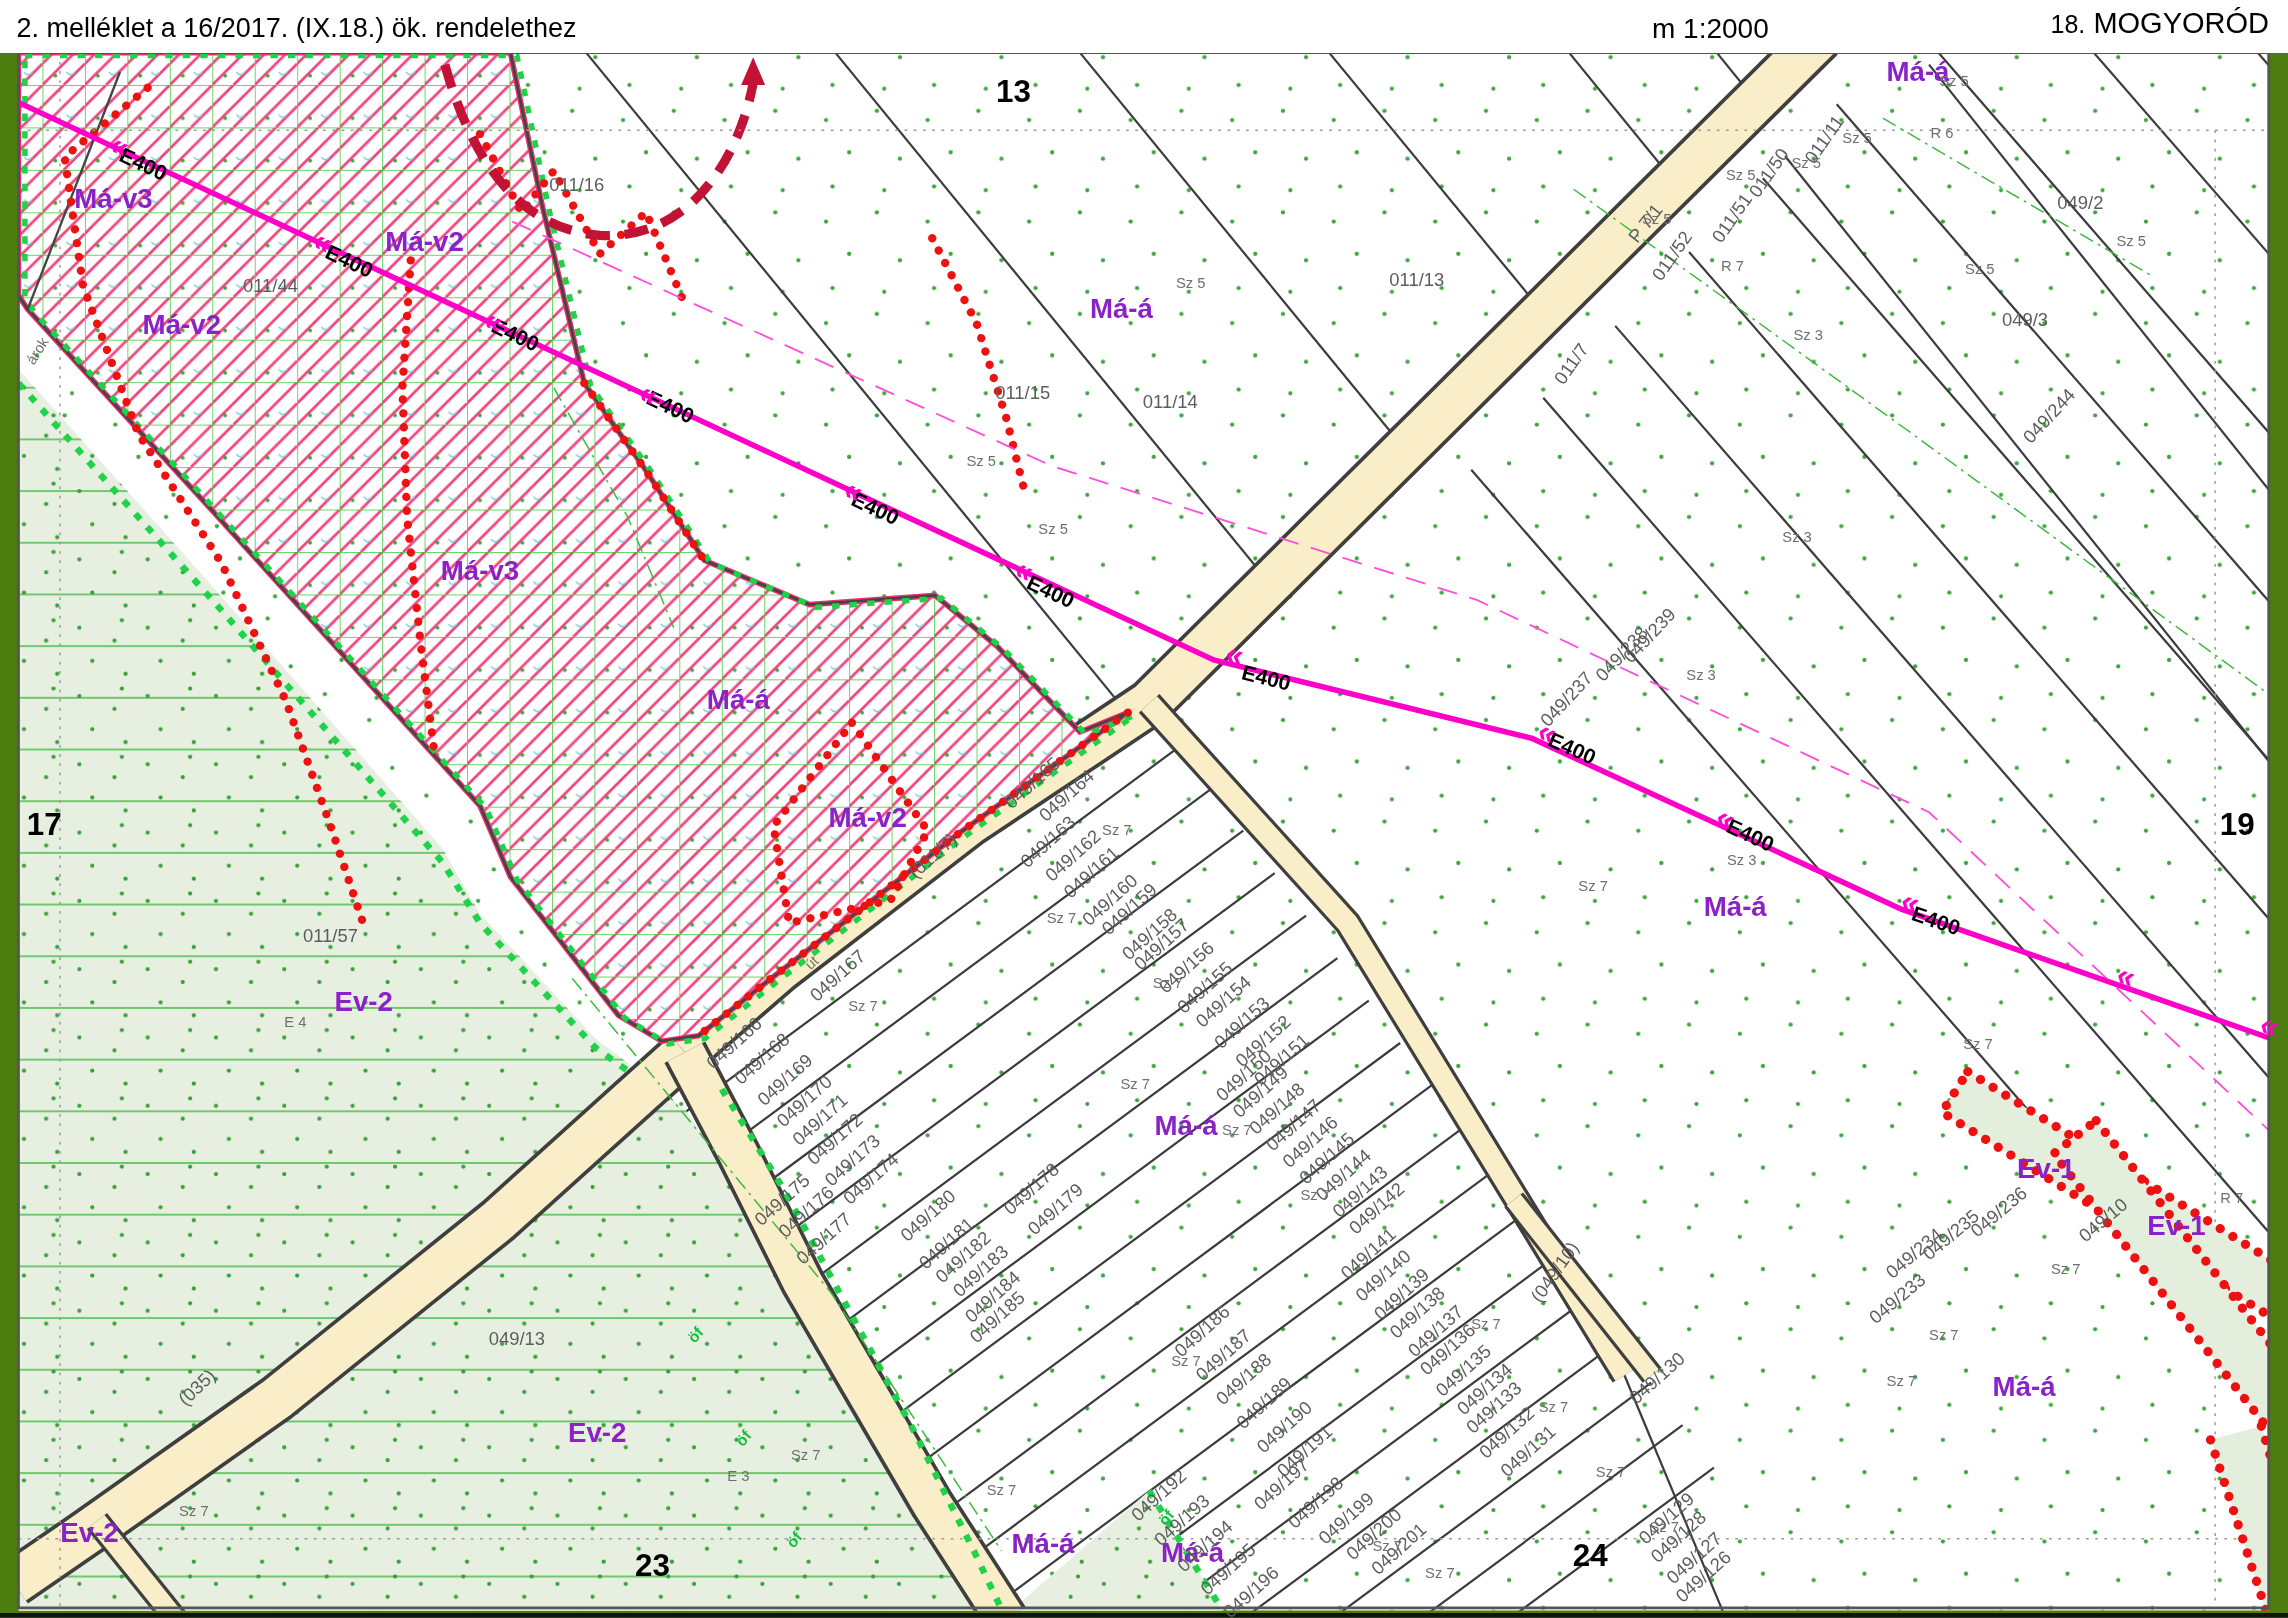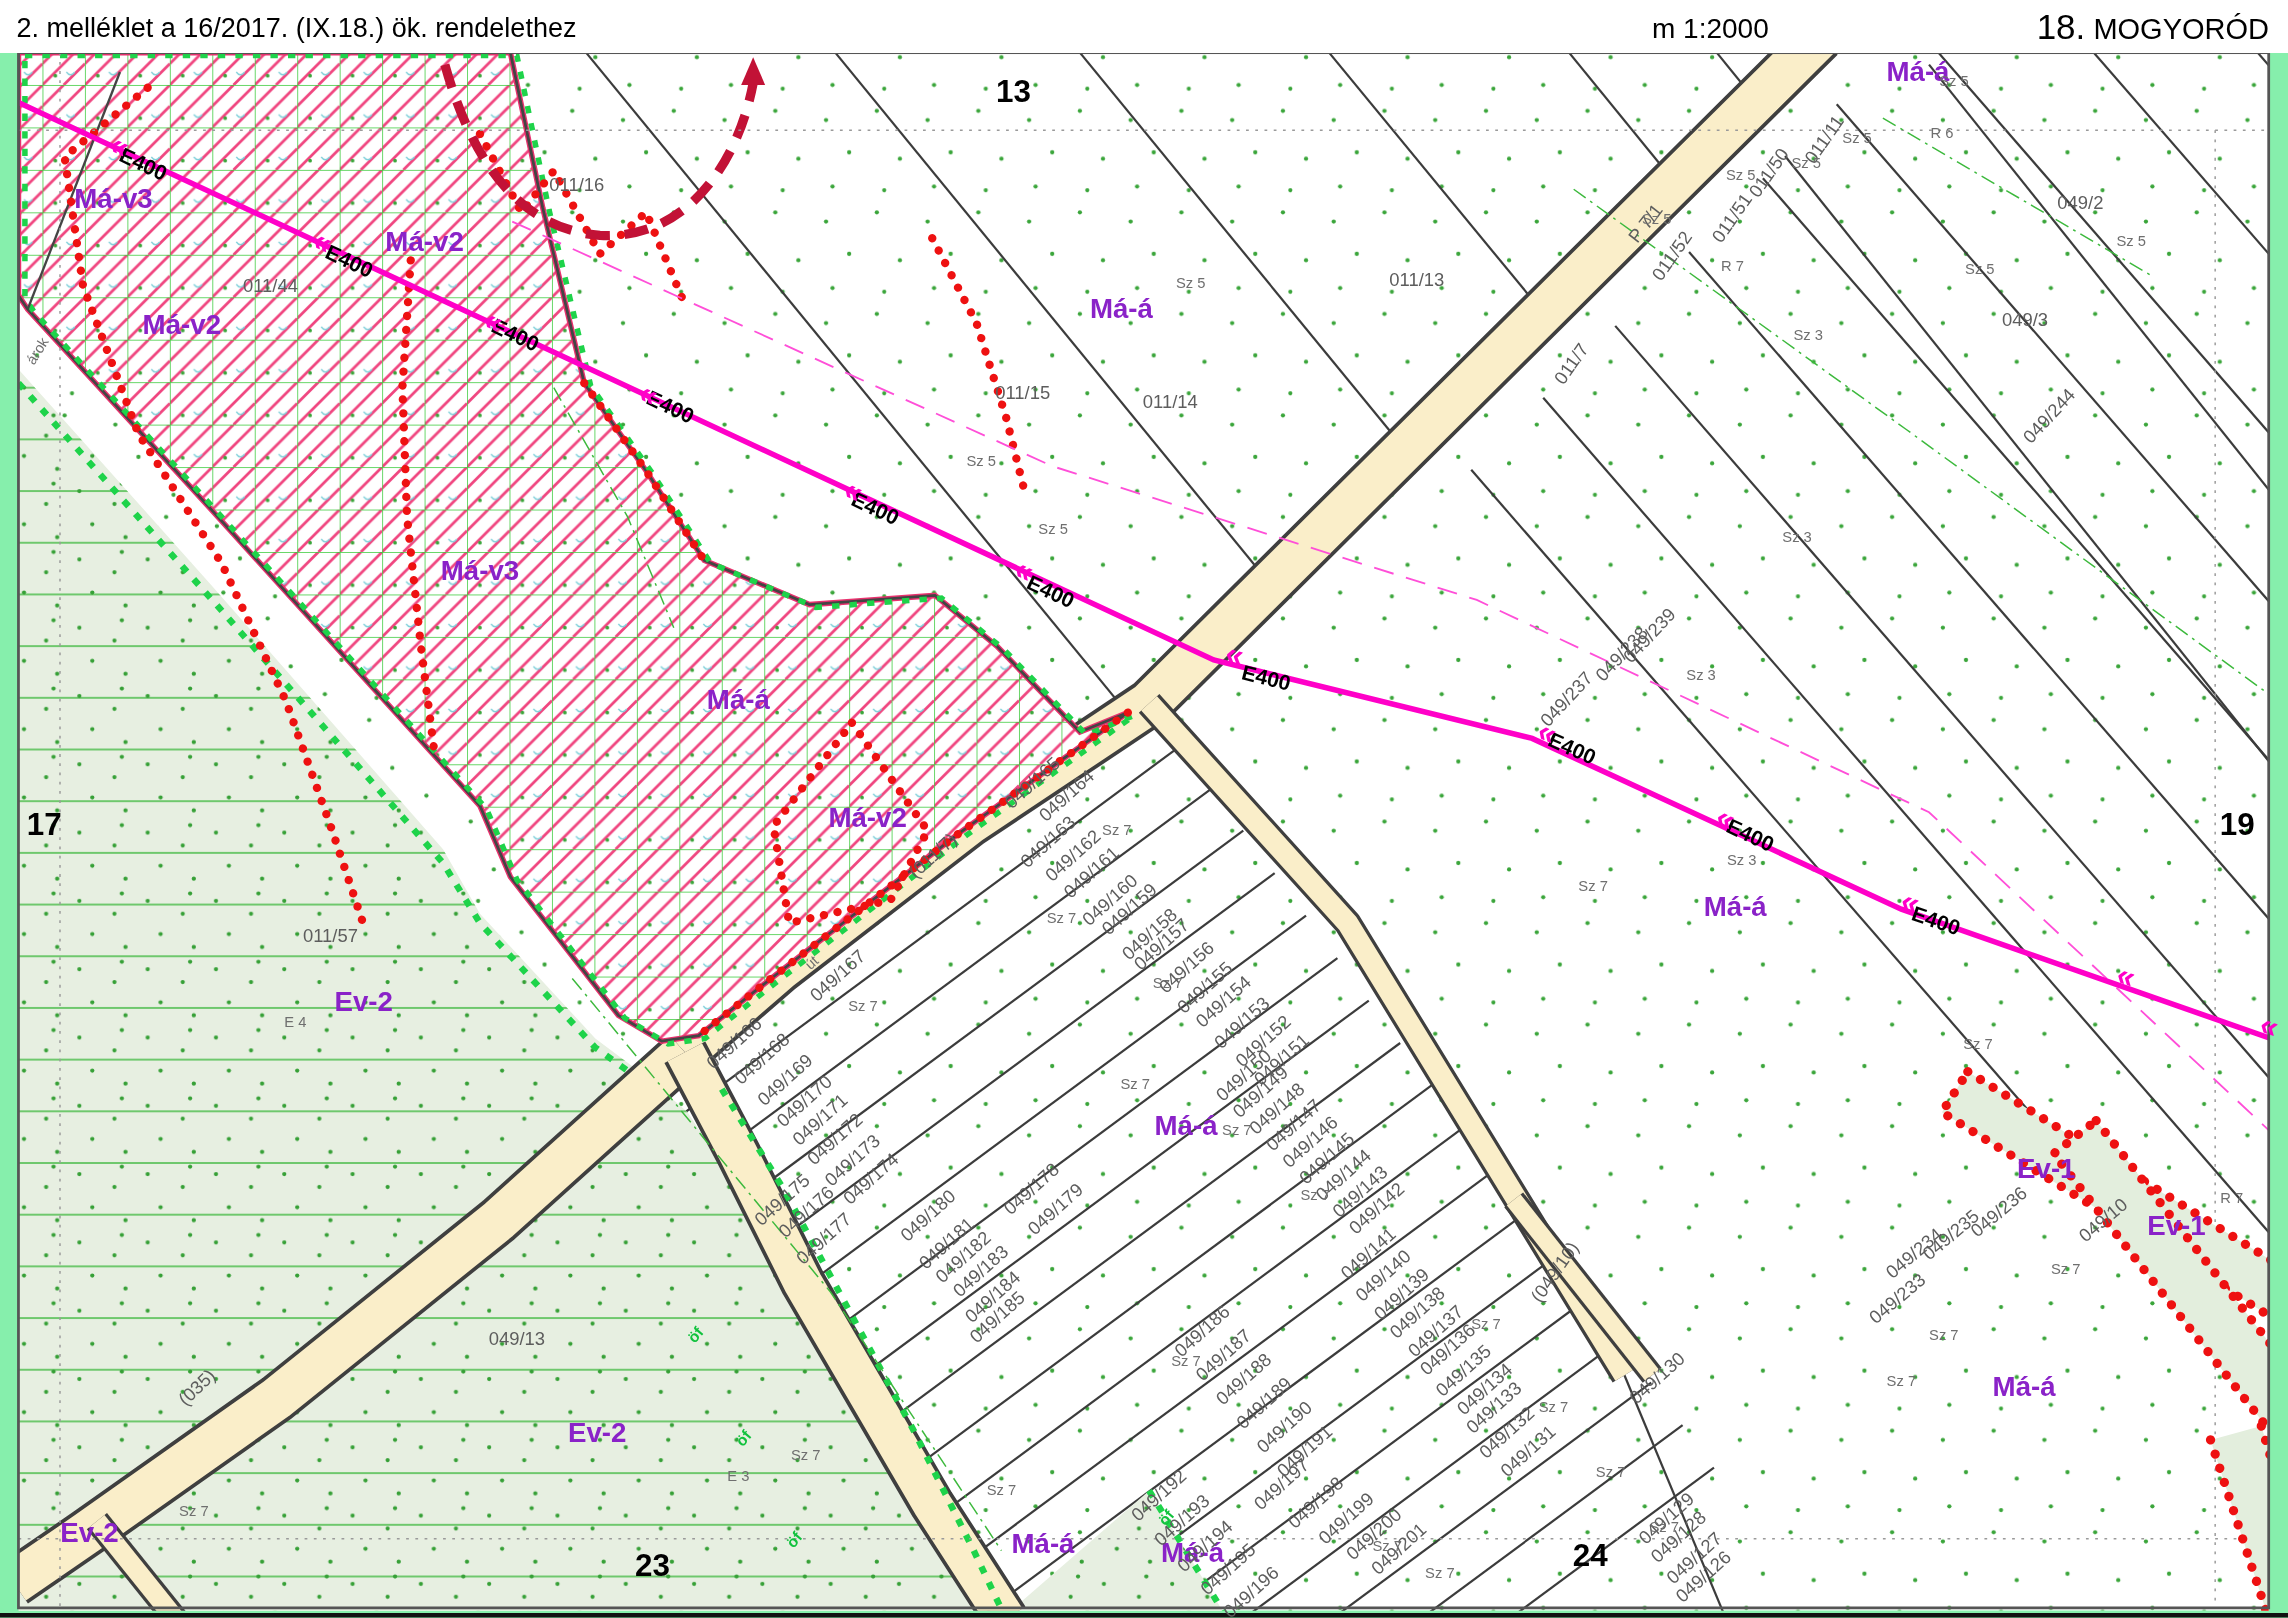--- a/index.html
+++ b/index.html
@@ -1,23 +1,23 @@
 <!DOCTYPE html>
 <html style="font-size:14.8px"><head>
 <meta charset="utf-8">
 <style>
   html,body{margin:0;padding:0;background:#ffffff;}
-  .page{position:relative;width:2289px;height:1619px;background:#86efac;overflow:hidden;
+  .page{position:relative;width:2289px;height:1619px;background:#4d7c0f;overflow:hidden;
         font-family:"Liberation Sans",sans-serif;}
   header{position:absolute;left:0;top:0;width:2289px;height:53px;background:#fff;z-index:5;}
   .h-left{position:absolute;left:16.6px;top:13px;font-size:27px;color:#000;}
   .h-title{position:absolute;left:858px;top:11px;width:425px;text-align:center;font-size:29.5px;color:#000;}
   .h-scale{position:absolute;left:1652px;top:13px;font-size:28px;color:#000;}
   .h-sheet{position:absolute;right:20px;top:7.4px;font-size:29px;color:#000;}
-  .h-sheet .num{font-size:35px;margin-top:11px;}
+  .h-sheet .num{font-size:25px;margin-top:11px;}
   svg{position:absolute;left:0;top:0;}
   text{text-anchor:middle;}
   .ml-z{fill:#8a22c8;font:bold 30px "Liberation Sans",sans-serif;}
   .ml-p{fill:#5d5d5d;font:20px "Liberation Sans",sans-serif;}
   .ml-s{fill:#6f6f6f;font:16px "Liberation Sans",sans-serif;}
   .ml-g{fill:#12c23e;font:bold 17px "Liberation Sans",sans-serif;}
   .ml-e{fill:#000;font:bold 23px "Liberation Sans",sans-serif;}
   .ml-k{fill:#000;font:bold 34px "Liberation Sans",sans-serif;}
   .ml-m{fill:#ff00c8;font:bold 34px "Liberation Sans",sans-serif;}
 </style>

